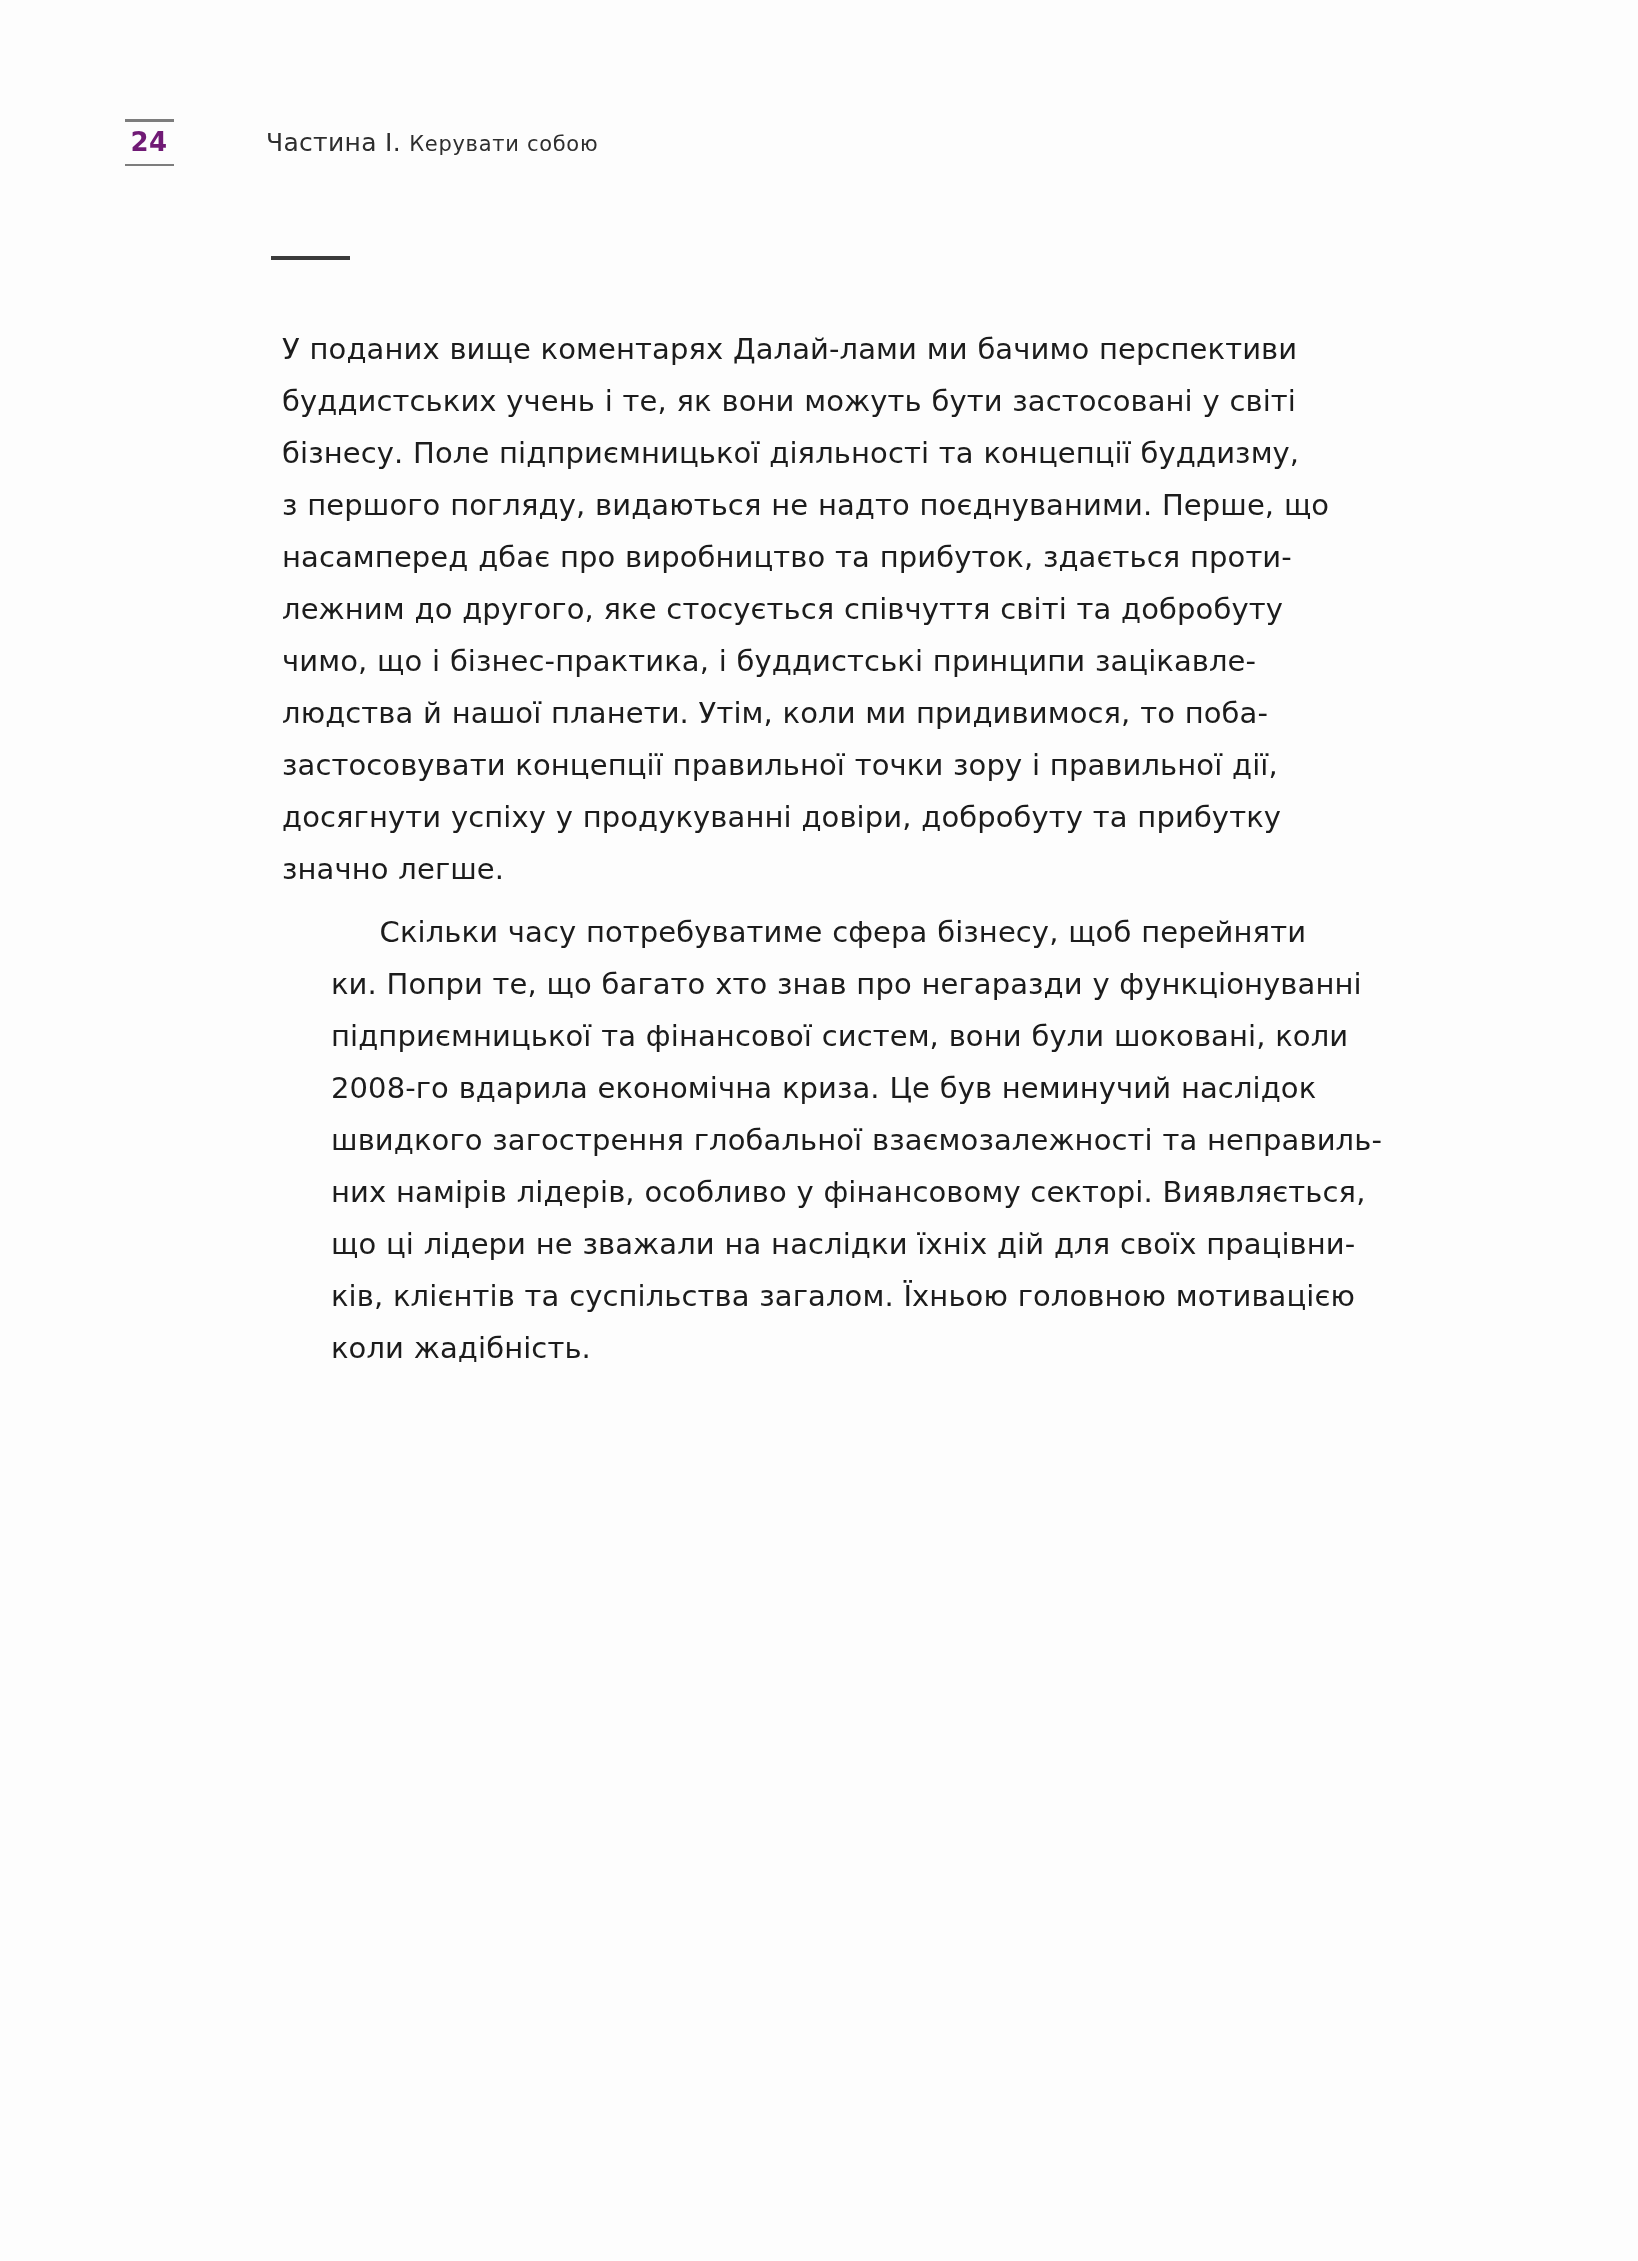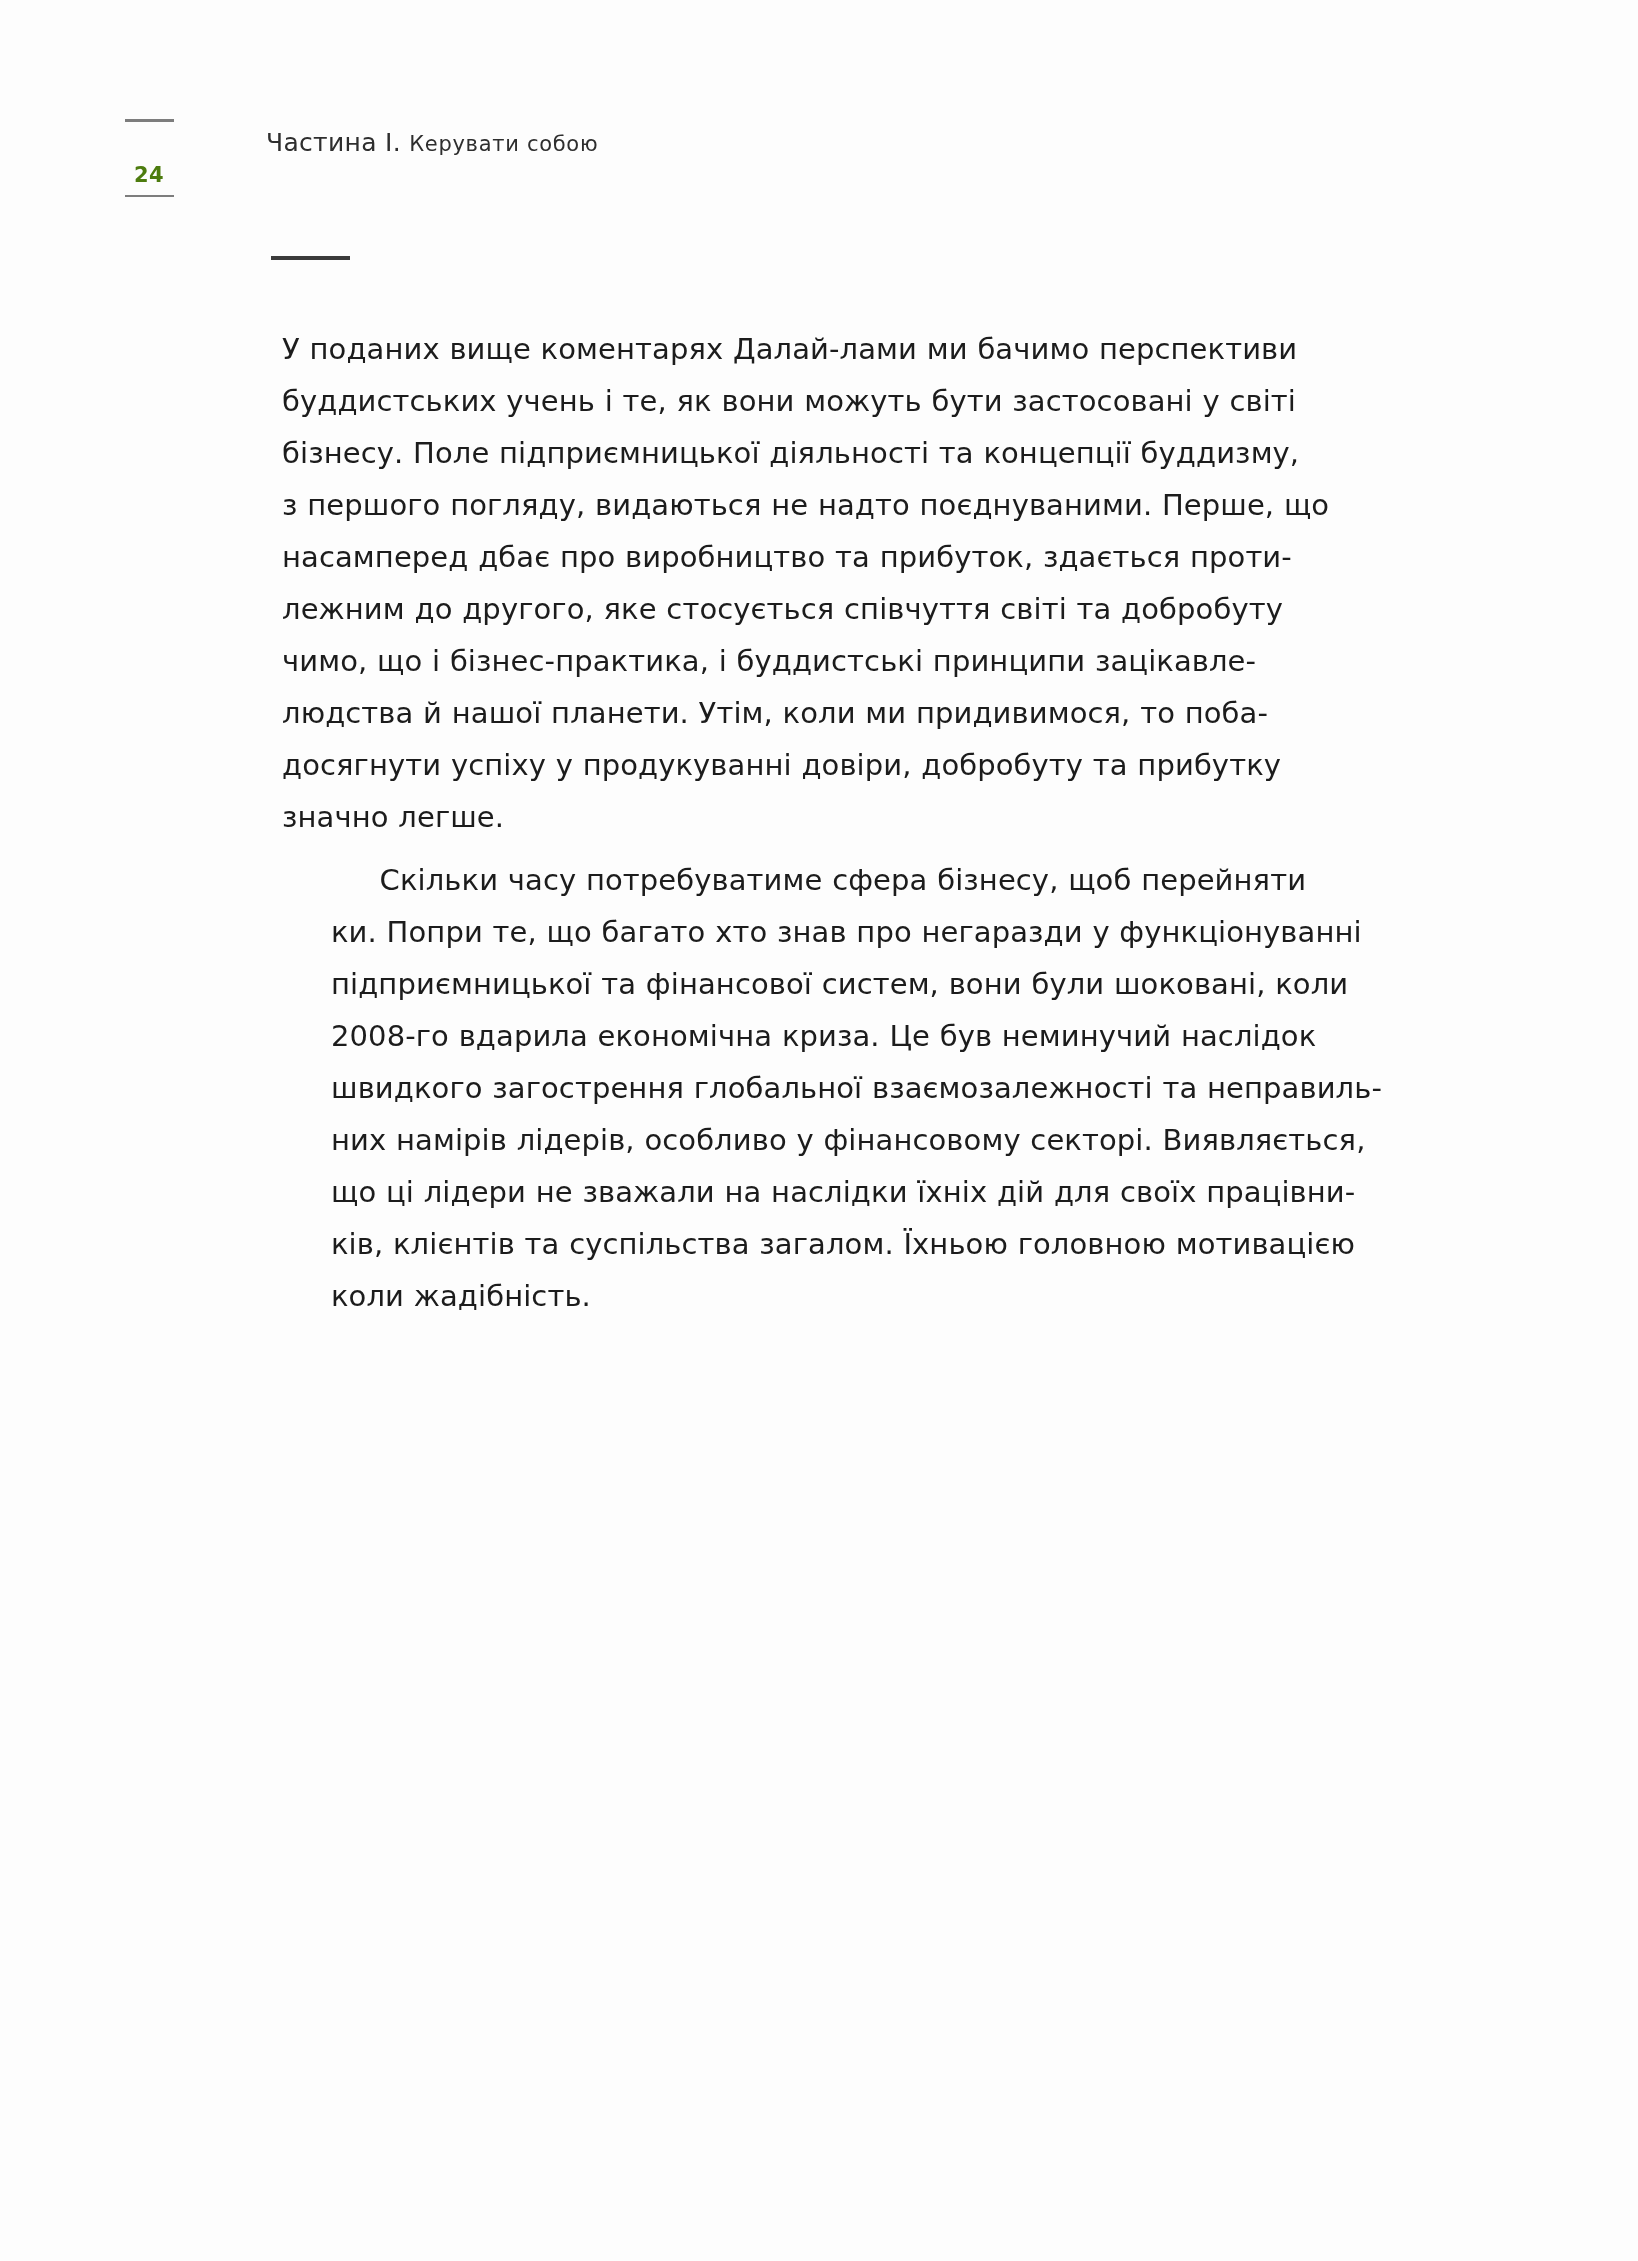--- a/index.html
+++ b/index.html
@@ -38,27 +38,26 @@
 
   .folio-rule {
     width: 49px;
     height: 2.6px;
     background: #7d7d7d;
     margin: 0 auto;
   }
 
   .folio-number {
     font-family: "DejaVu Sans", sans-serif;
-    font-size: 21px;
+    font-size: 26px;
     font-weight: 700;
-    color: #4d7c0f;
+    color: #701a75;
     line-height: 1;
     padding: 7.7px 0 8.5px 0;
     letter-spacing: 0.4px;
-    margin-top: 36px;
   }
 
   .running-title {
     position: absolute;
     left: 266px;
     top: 8.5px;
     font-family: "DejaVu Sans", sans-serif;
     font-size: 25px;
     color: #2e2e2e;
     letter-spacing: 0.3px;
@@ -139,20 +138,21 @@
 
     <p class="body-par">
       <span class="ln">У поданих вище коментарях Далай-лами ми бачимо перспективи</span>
       <span class="ln">буддистських учень і те, як вони можуть бути застосовані у світі</span>
       <span class="ln">бізнесу. Поле підприємницької діяльності та концепції буддизму,</span>
       <span class="ln">з першого погляду, видаються не надто поєднуваними. Перше, що</span>
       <span class="ln">насамперед дбає про виробництво та прибуток, здається проти-</span>
       <span class="ln">лежним до другого, яке стосується співчуття світі та добробуту</span>
       <span class="ln">чимо, що і бізнес-практика, і буддистські принципи зацікавле-</span>
       <span class="ln">людства й нашої планети. Утім, коли ми придивимося, то поба-</span>
+      <span class="ln">застосовувати концепції правильної точки зору і правильної дії,</span>
       <span class="ln">досягнути успіху у продукуванні довіри, добробуту та прибутку</span>
       <span class="ln">значно легше.</span>
     </p>
 
     <p class="body-par">
       <span class="ln">     Скільки часу потребуватиме сфера бізнесу, щоб перейняти</span>
       <span class="ln">ки. Попри те, що багато хто знав про негаразди у функціонуванні</span>
       <span class="ln">підприємницької та фінансової систем, вони були шоковані, коли</span>
       <span class="ln">2008-го вдарила економічна криза. Це був неминучий наслідок</span>
       <span class="ln">швидкого загострення глобальної взаємозалежності та неправиль-</span>

